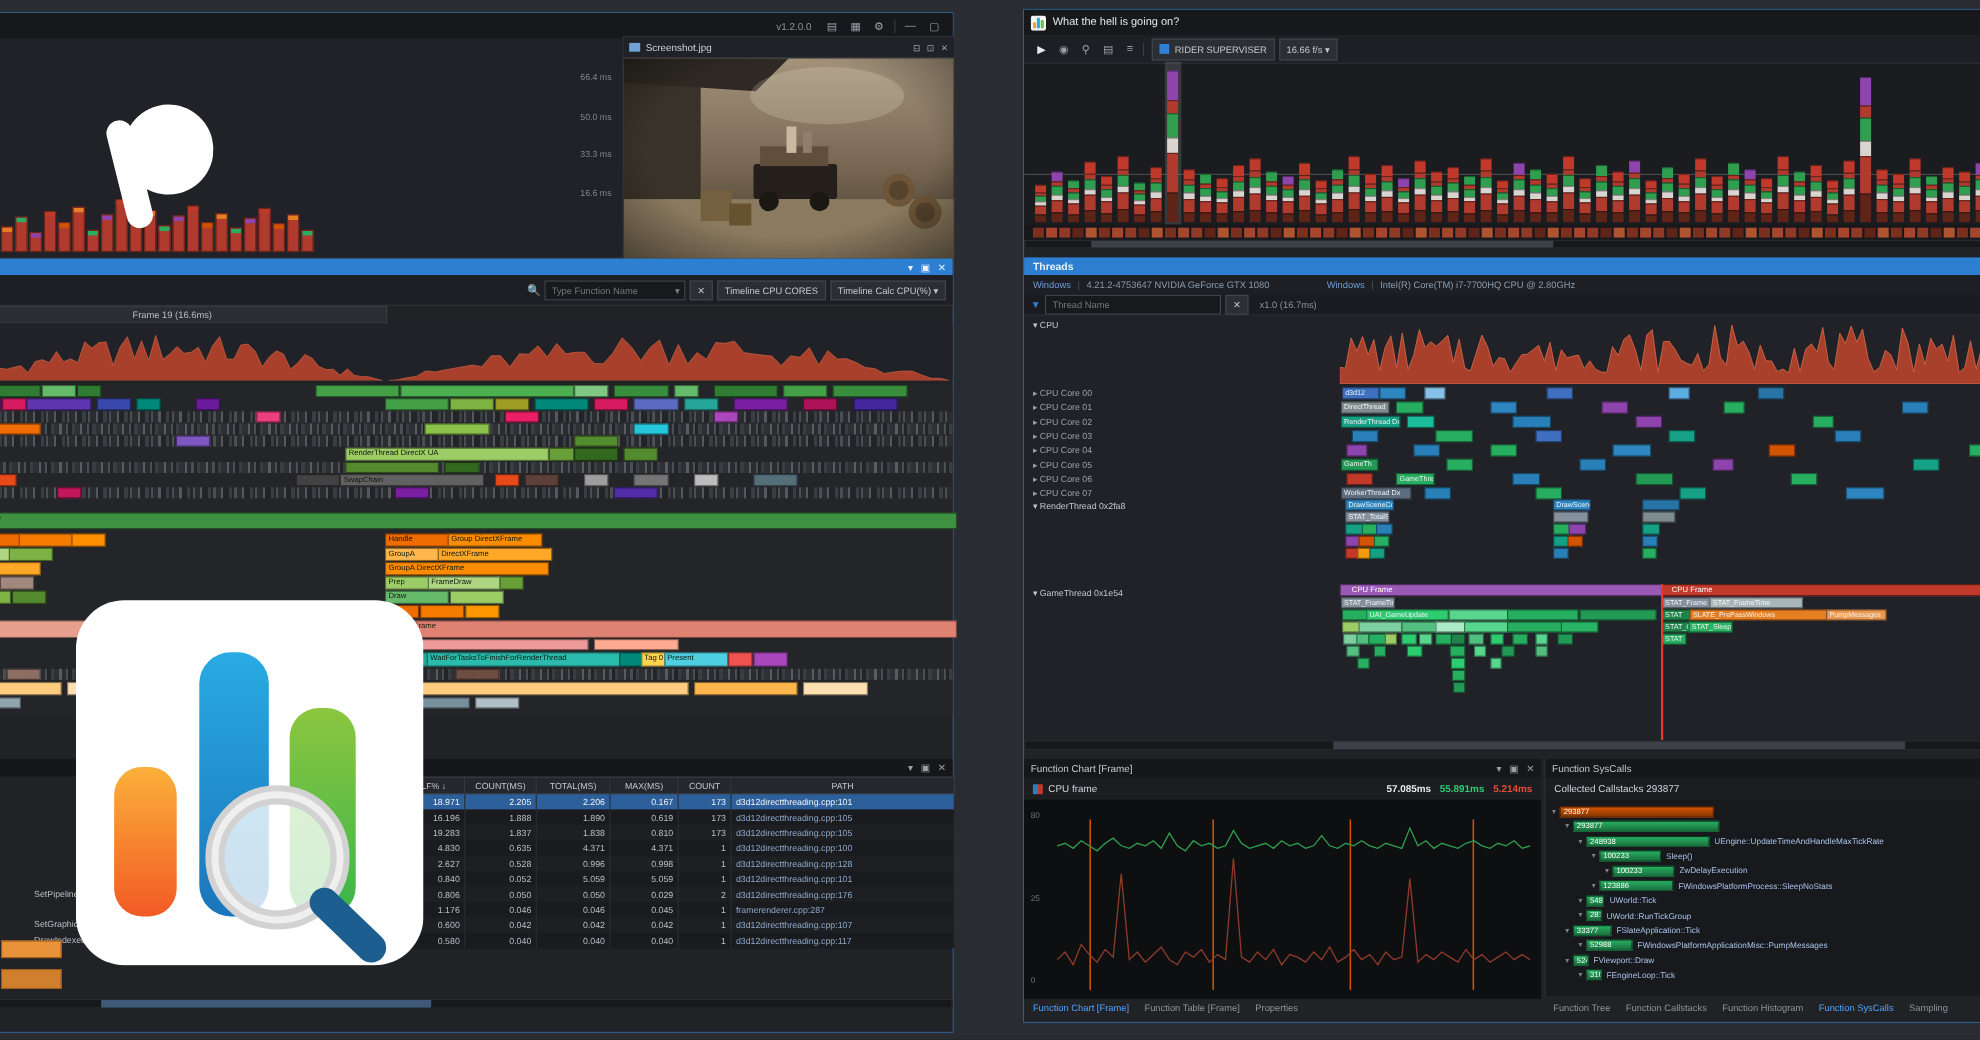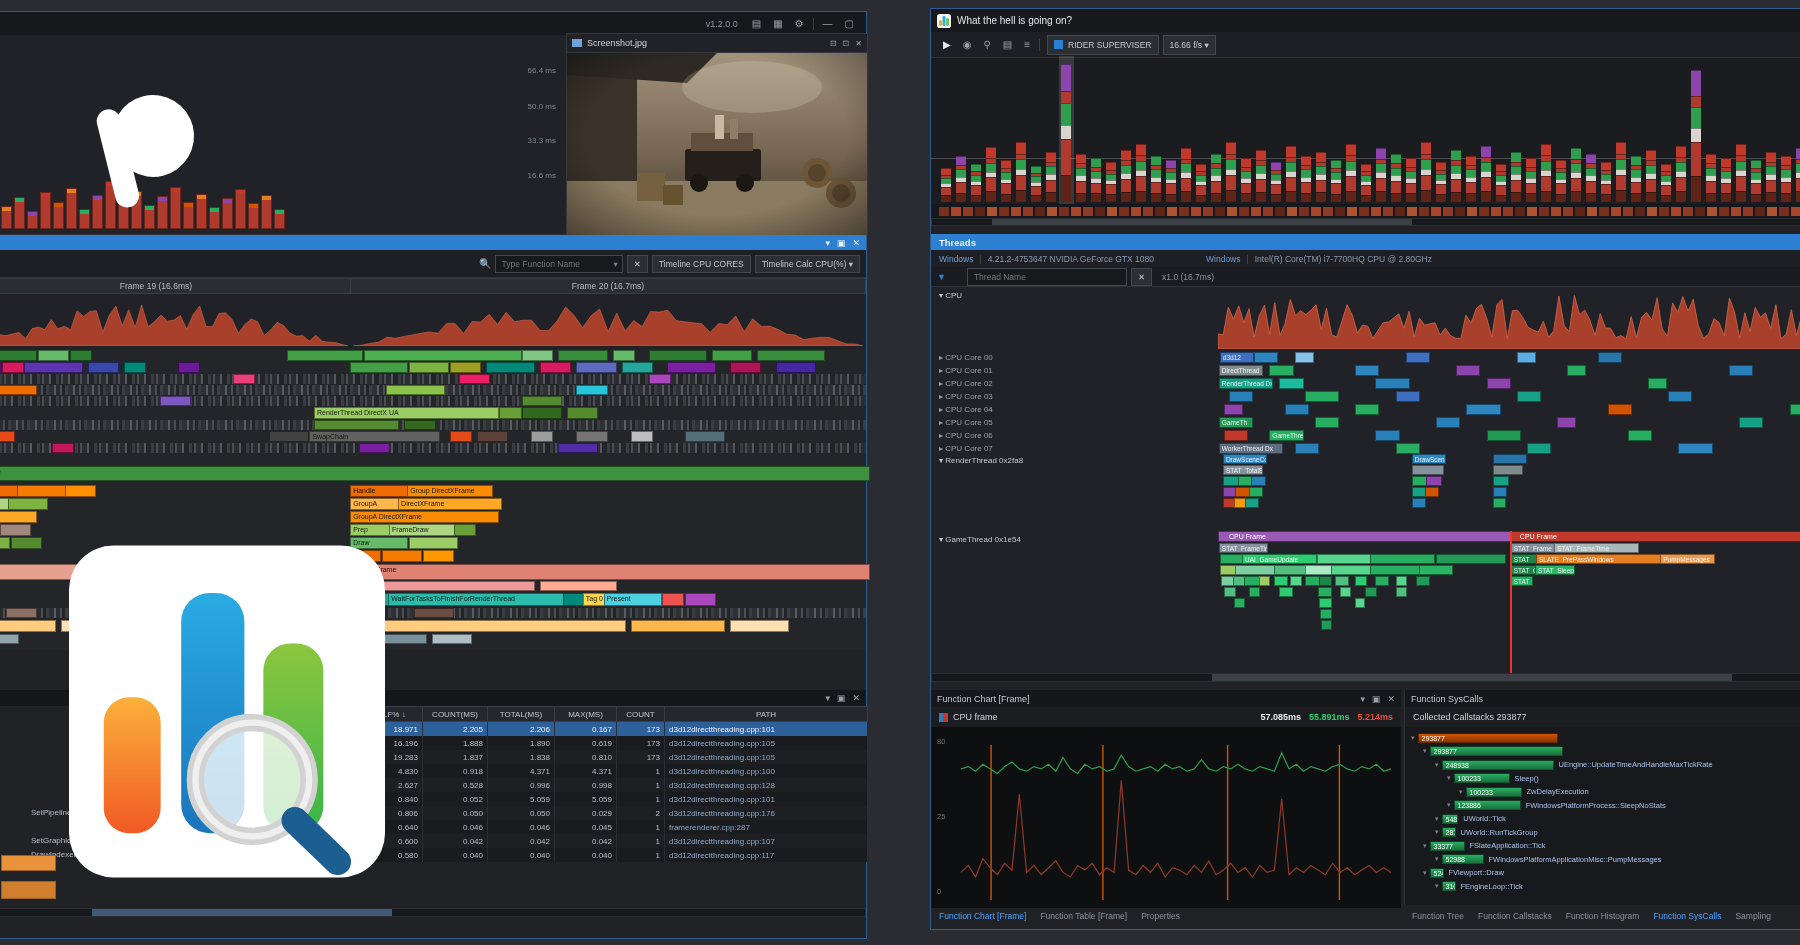--- a/index.html
+++ b/index.html
@@ -180,21 +180,20 @@
     </span>
     <span class="btn">✕</span>
     <span class="btn">Timeline CPU CORES</span>
     <span class="btn">
       <span>Timeline Calc CPU(%)</span>&nbsp;▾
     </span>
   </div>
 
   <div class="abs" style="left:0;top:266px;width:100%;height:16px;display:flex;">
     <div style="width:43%;background:#2a2d32;border:1px solid #3a3d42;display:flex;align-items:center;justify-content:center;font-size:8.5px;color:#b9bfc6;">Frame 19 (16.6ms)</div>
-    <div style="width:57%;background:#2a2d32;border:1px solid #3a3d42;border-left:0;display:flex;align-items:center;justify-content:center;font-size:8.5px;color:#b9bfc6;">Frame 20 (16.7ms)</div>
   </div>
 
   <div class="abs" id="lw-humps" style="left:0;top:282px;width:100%;height:52px;background:#202227;">
       <svg width="387" height="52" style="position: absolute; left: 0%; top: 0px;">
         <path d="M0,52 L0.0,52.0 L6.5,50.1 L12.9,48.8 L19.4,47.7 L25.8,47.4 L32.3,42.0 L38.7,40.7 L45.1,41.6 L51.6,39.9 L58.0,38.5 L64.5,44.7 L71.0,34.7 L77.4,33.0 L83.8,35.6 L90.3,25.6 L96.8,34.9 L103.2,32.2 L109.7,35.6 L116.1,16.7 L122.5,22.4 L129.0,17.4 L135.4,16.8 L141.9,38.0 L148.3,21.3 L154.8,12.1 L161.3,31.9 L167.7,15.8 L174.2,33.6 L180.6,10.9 L187.1,32.7 L193.5,27.7 L199.9,21.1 L206.4,27.1 L212.8,26.2 L219.3,21.6 L225.8,35.2 L232.2,20.4 L238.7,12.0 L245.1,32.4 L251.6,32.5 L258.0,19.6 L264.4,18.8 L270.9,25.1 L277.4,39.3 L283.8,30.5 L290.3,24.9 L296.7,27.8 L303.1,41.5 L309.6,36.1 L316.1,28.3 L322.5,31.4 L328.9,39.1 L335.4,42.0 L341.9,41.7 L348.3,47.0 L354.8,41.3 L361.2,47.3 L367.6,48.2 L374.1,48.6 L380.6,50.3 L387.0,52.0 L387,52 Z" fill="#a8402c" stroke="#d4684a" stroke-width="0.6"></path>
       </svg>
       <svg width="510.3" height="52" style="position: absolute; left: 43.3%; top: 0px;">
         <path d="M0,52 L0.0,52.0 L8.5,51.2 L17.0,49.4 L25.5,48.2 L34.0,43.2 L42.5,44.2 L51.0,42.4 L59.5,40.9 L68.0,39.3 L76.5,37.9 L85.0,39.3 L93.6,29.4 L102.1,29.4 L110.6,39.5 L119.1,27.6 L127.6,28.0 L136.1,20.3 L144.6,30.5 L153.1,18.2 L161.6,27.7 L170.1,26.2 L178.6,26.2 L187.1,36.4 L195.6,36.6 L204.1,27.0 L212.6,13.0 L221.1,21.4 L229.6,33.8 L238.1,21.8 L246.6,15.0 L255.2,37.6 L263.7,19.1 L272.2,37.0 L280.7,26.5 L289.2,32.6 L297.7,17.4 L306.2,18.1 L314.7,16.2 L323.2,26.5 L331.7,27.8 L340.2,28.8 L348.7,29.7 L357.2,38.3 L365.7,29.5 L374.2,30.7 L382.7,22.0 L391.2,37.8 L399.7,24.8 L408.2,32.3 L416.7,32.1 L425.3,35.5 L433.8,40.2 L442.3,41.0 L450.8,45.6 L459.3,44.2 L467.8,43.3 L476.3,43.4 L484.8,46.8 L493.3,49.9 L501.8,49.9 L510.3,52.0 L510.3,52 Z" fill="#a8402c" stroke="#d4684a" stroke-width="0.6"></path>
       </svg>
     </div>
@@ -379,21 +378,21 @@
       <div style="display: flex; background: rgb(29, 31, 35);">
         <div class="td" style="width: 67px; color: rgb(185, 191, 198); justify-content: flex-end;">19.283</div>
         <div class="td" style="width: 65px; color: rgb(185, 191, 198); justify-content: flex-end;">1.837</div>
         <div class="td" style="width: 67px; color: rgb(185, 191, 198); justify-content: flex-end;">1.838</div>
         <div class="td" style="width: 62px; color: rgb(185, 191, 198); justify-content: flex-end;">0.810</div>
         <div class="td" style="width: 48px; color: rgb(185, 191, 198); justify-content: flex-end;">173</div>
         <div class="td" style="width: 203px; color: rgb(143, 168, 200); justify-content: flex-start;">d3d12directthreading.cpp:105</div>
       </div>
       <div style="display: flex; background: rgb(25, 27, 31);">
         <div class="td" style="width: 67px; color: rgb(185, 191, 198); justify-content: flex-end;">4.830</div>
-        <div class="td" style="width: 65px; color: rgb(185, 191, 198); justify-content: flex-end;">0.918</div>
+        <div class="td" style="width: 65px; color: rgb(185, 191, 198); justify-content: flex-end;">0.635</div>
         <div class="td" style="width: 67px; color: rgb(185, 191, 198); justify-content: flex-end;">4.371</div>
         <div class="td" style="width: 62px; color: rgb(185, 191, 198); justify-content: flex-end;">4.371</div>
         <div class="td" style="width: 48px; color: rgb(185, 191, 198); justify-content: flex-end;">1</div>
         <div class="td" style="width: 203px; color: rgb(143, 168, 200); justify-content: flex-start;">d3d12directthreading.cpp:100</div>
       </div>
       <div style="display: flex; background: rgb(29, 31, 35);">
         <div class="td" style="width: 67px; color: rgb(185, 191, 198); justify-content: flex-end;">2.627</div>
         <div class="td" style="width: 65px; color: rgb(185, 191, 198); justify-content: flex-end;">0.528</div>
         <div class="td" style="width: 67px; color: rgb(185, 191, 198); justify-content: flex-end;">0.996</div>
         <div class="td" style="width: 62px; color: rgb(185, 191, 198); justify-content: flex-end;">0.998</div>
@@ -410,21 +409,21 @@
       </div>
       <div style="display: flex; background: rgb(29, 31, 35);">
         <div class="td" style="width: 67px; color: rgb(185, 191, 198); justify-content: flex-end;">0.806</div>
         <div class="td" style="width: 65px; color: rgb(185, 191, 198); justify-content: flex-end;">0.050</div>
         <div class="td" style="width: 67px; color: rgb(185, 191, 198); justify-content: flex-end;">0.050</div>
         <div class="td" style="width: 62px; color: rgb(185, 191, 198); justify-content: flex-end;">0.029</div>
         <div class="td" style="width: 48px; color: rgb(185, 191, 198); justify-content: flex-end;">2</div>
         <div class="td" style="width: 203px; color: rgb(143, 168, 200); justify-content: flex-start;">d3d12directthreading.cpp:176</div>
       </div>
       <div style="display: flex; background: rgb(25, 27, 31);">
-        <div class="td" style="width: 67px; color: rgb(185, 191, 198); justify-content: flex-end;">0.640</div>
+        <div class="td" style="width: 67px; color: rgb(185, 191, 198); justify-content: flex-end;">1.176</div>
         <div class="td" style="width: 65px; color: rgb(185, 191, 198); justify-content: flex-end;">0.046</div>
         <div class="td" style="width: 67px; color: rgb(185, 191, 198); justify-content: flex-end;">0.046</div>
         <div class="td" style="width: 62px; color: rgb(185, 191, 198); justify-content: flex-end;">0.045</div>
         <div class="td" style="width: 48px; color: rgb(185, 191, 198); justify-content: flex-end;">1</div>
         <div class="td" style="width: 203px; color: rgb(143, 168, 200); justify-content: flex-start;">framerenderer.cpp:287</div>
       </div>
       <div style="display: flex; background: rgb(29, 31, 35);">
         <div class="td" style="width: 67px; color: rgb(185, 191, 198); justify-content: flex-end;">0.600</div>
         <div class="td" style="width: 65px; color: rgb(185, 191, 198); justify-content: flex-end;">0.042</div>
         <div class="td" style="width: 67px; color: rgb(185, 191, 198); justify-content: flex-end;">0.042</div>
@@ -1155,21 +1154,21 @@
     <span style="color:#50555c;">|</span>
     <span style="color:#8a9bb0;">4.21.2-4753647  NVIDIA GeForce GTX 1080</span>
     <span style="width:40px;"></span>
     <span style="color:#6e9fd6;">Windows</span>
     <span style="color:#50555c;">|</span>
     <span style="color:#8a9bb0;">Intel(R) Core(TM) i7-7700HQ CPU @ 2.80GHz</span>
   </div>
 
   <div class="abs" style="left:0;top:258px;width:100%;height:20px;background:#1a1c21;border-bottom:1px solid #303238;display:flex;align-items:center;padding-left:6px;">
     <span style="color:#2d7fd2;font-size:9px;margin-right:4px;">▼</span>
-    <span class="searchbox" style="width:150px;margin-left:17px;">
+    <span class="searchbox" style="width:150px;">
       <input class="flat" readonly="" placeholder="Thread Name" style="">
     </span>
     <span class="btn">✕</span>
     <span style="margin-left:10px;color:#8d939b;font-size:8.5px;">x1.0 (16.7ms)</span>
   </div>
 
   <div class="abs" id="rw-timeline" style="left:0;top:278px;width:100%;height:386px;background:#202227;overflow:hidden;">
     <span class="corelabel abs" style="left:8px;top:4px;color:#c3c8cf;">▾ <span>CPU</span></span>
     <div class="abs" id="rw-cpu-graph" style="left:28.4%;top:0;width:71.6%;height:62px;">
         <svg width="100%" height="62" viewBox="0 0 724 62" preserveAspectRatio="none">

